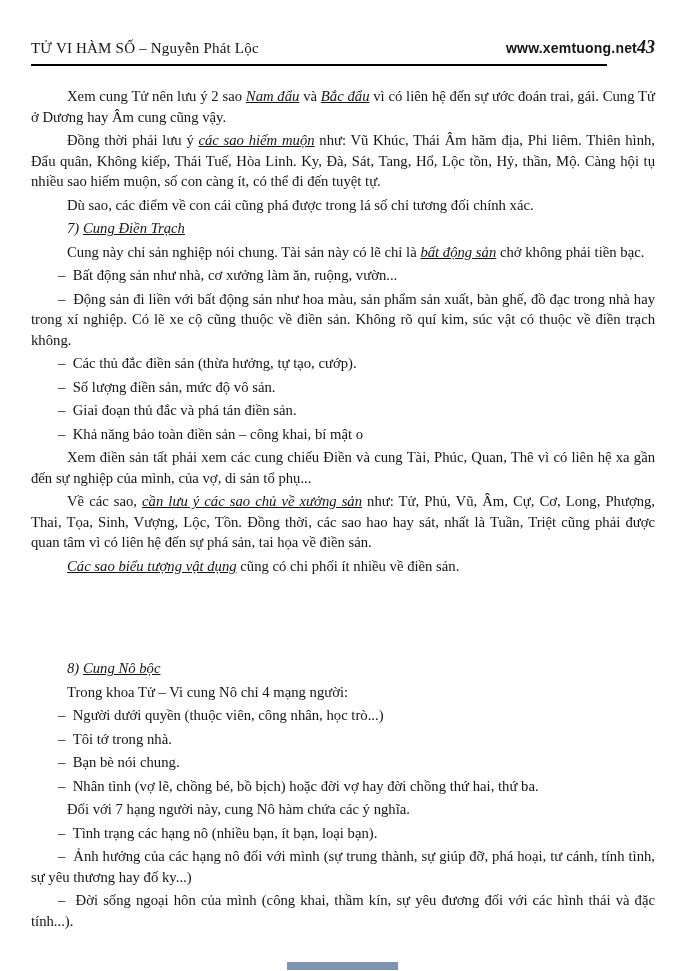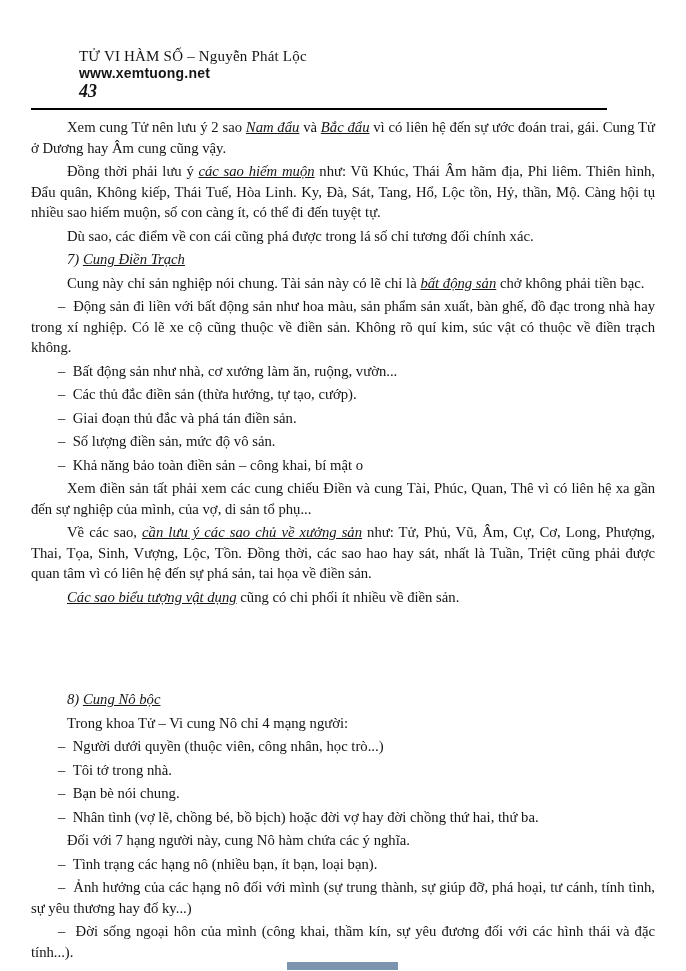--- a/index.html
+++ b/index.html
@@ -8,58 +8,56 @@
     width:686px; height:971px;
     background:#ffffff;
     font-family:"Liberation Serif","DejaVu Serif",serif;
     color:#141414;
     overflow:hidden;
     box-sizing:border-box;
   }
   .header-row {
     display:flex;
     align-items:baseline;
-    padding:48px 31px 0 31px;
-    flex-direction:column;
+    padding:37px 31px 0 31px;
   }
   .doc-title {
     font-size:15px;
     letter-spacing:0.2px;
     white-space:nowrap;
   }
   .flex-gap { flex:1 1 auto; }
   .site-url {
     font-family:"Liberation Sans","DejaVu Sans",sans-serif;
     font-weight:bold;
     font-size:14px;
     letter-spacing:0.2px;
     white-space:nowrap;
     margin-left:48px;
   }
   .page-number {
     font-size:18px;
     font-weight:bold;
     font-style:italic;
-    margin-left:36px;
     white-space:nowrap;
   }
   .rule {
     margin:6px 0 0 31px;
     width:576px;
     height:2px;
     background:#000000;
   }
   .content {
     padding:0 31px;
     font-size:14.7px;
     line-height:20.5px;
     text-align:justify;
   }
   .content p { margin:3px 0; }
-  .content p:first-child { margin-top:7px; }
+  .content p:first-child { margin-top:20px; }
   .para   { text-indent:36px; }
   .bullet { text-indent:27px; }
   .heading{ text-indent:36px; font-style:italic; }
   .i  { font-style:italic; }
   .iu { font-style:italic; text-decoration:underline; }
   .section-gap { height:76px; }
   .watermark-bar {
     position:absolute;
     left:287px; bottom:1px;
     width:111px; height:8px;
@@ -76,25 +74,25 @@
     <span class="page-number">43</span>
   </div>
   <div class="rule"></div>
 
   <div class="content">
       <p class="para"><span>Xem cung Tử nên lưu ý 2 sao </span><span class="iu">Nam đẩu</span><span> và </span><span class="iu">Bắc đẩu</span><span> vì có liên hệ đến sự ước đoán trai, gái. Cung Tử ở Dương hay Âm cung cũng vậy.</span></p>
       <p class="para"><span>Đồng thời phải lưu ý </span><span class="iu">các sao hiếm muộn</span><span> như: Vũ Khúc, Thái Âm hãm địa, Phi liêm. Thiên hình, Đẩu quân, Không kiếp, Thái Tuế, Hòa Linh. Ky, Đà, Sát, Tang, Hổ, Lộc tồn, Hỷ, thần, Mộ. Càng hội tụ nhiều sao hiếm muộn, số con càng ít, có thể đi đến tuyệt tự.</span></p>
       <p class="para"><span>Dù sao, các điểm về con cái cũng phá được trong lá số chỉ tương đối chính xác.</span></p>
       <p class="heading"><span class="i">7) </span><span class="iu">Cung Điền Trạch</span></p>
       <p class="para"><span>Cung này chỉ sản nghiệp nói chung. Tài sản này có lẽ chỉ là </span><span class="iu">bất động sản</span><span> chở không phải tiền bạc.</span></p>
+      <p class="bullet"><span>–&nbsp;&nbsp;Bất động sản như nhà, cơ xưởng làm ăn, ruộng, vườn...</span></p>
       <p class="bullet"><span>–&nbsp;&nbsp;Động sản đi liền với bất động sản như hoa màu, sản phẩm sản xuất, bàn ghế, đồ đạc trong nhà hay trong xí nghiệp. Có lẽ xe cộ cũng thuộc về điền sản. Không rõ quí kim, súc vật có thuộc về điền trạch không.</span></p>
-      <p class="bullet"><span>–&nbsp;&nbsp;Bất động sản như nhà, cơ xưởng làm ăn, ruộng, vườn...</span></p>
       <p class="bullet"><span>–&nbsp;&nbsp;Các thủ đắc điền sản (thừa hưởng, tự tạo, cướp).</span></p>
+      <p class="bullet"><span>–&nbsp;&nbsp;Số lượng điền sản, mức độ vô sản.</span></p>
       <p class="bullet"><span>–&nbsp;&nbsp;Giai đoạn thủ đắc và phá tán điền sản.</span></p>
-      <p class="bullet"><span>–&nbsp;&nbsp;Số lượng điền sản, mức độ vô sản.</span></p>
       <p class="bullet"><span>–&nbsp;&nbsp;Khả năng bảo toàn điền sản – công khai, bí mật o</span></p>
       <p class="para"><span>Xem điền sản tất phải xem các cung chiếu Điền và cung Tài, Phúc, Quan, Thê vì có liên hệ xa gần đến sự nghiệp của mình, của vợ, di sản tổ phụ...</span></p>
       <p class="para"><span>Về các sao, </span><span class="iu">cần lưu ý các sao chủ về xưởng sản</span><span> như: Tử, Phủ, Vũ, Âm, Cự, Cơ, Long, Phượng, Thai, Tọa, Sinh, Vượng, Lộc, Tồn. Đồng thời, các sao hao hay sát, nhất là Tuần, Triệt cũng phải được quan tâm vì có liên hệ đến sự phá sản, tai họa về điền sản.</span></p>
       <p class="para"><span class="iu">Các sao biểu tượng vật dụng</span><span> cũng có chi phối ít nhiều về điền sản.</span></p>
       <div class="section-gap"></div>
       <p class="heading"><span class="i">8) </span><span class="iu">Cung Nô bộc</span></p>
       <p class="para"><span>Trong khoa Tử – Vi cung Nô chỉ 4 mạng người:</span></p>
       <p class="bullet"><span>–&nbsp;&nbsp;Người dưới quyền (thuộc viên, công nhân, học trò...)</span></p>
       <p class="bullet"><span>–&nbsp;&nbsp;Tôi tớ trong nhà.</span></p>
       <p class="bullet"><span>–&nbsp;&nbsp;Bạn bè nói chung.</span></p>

